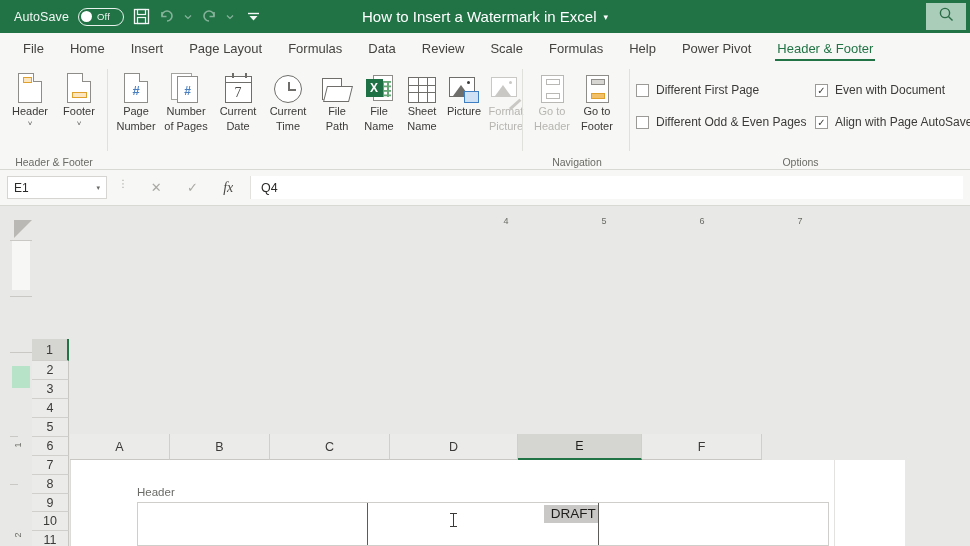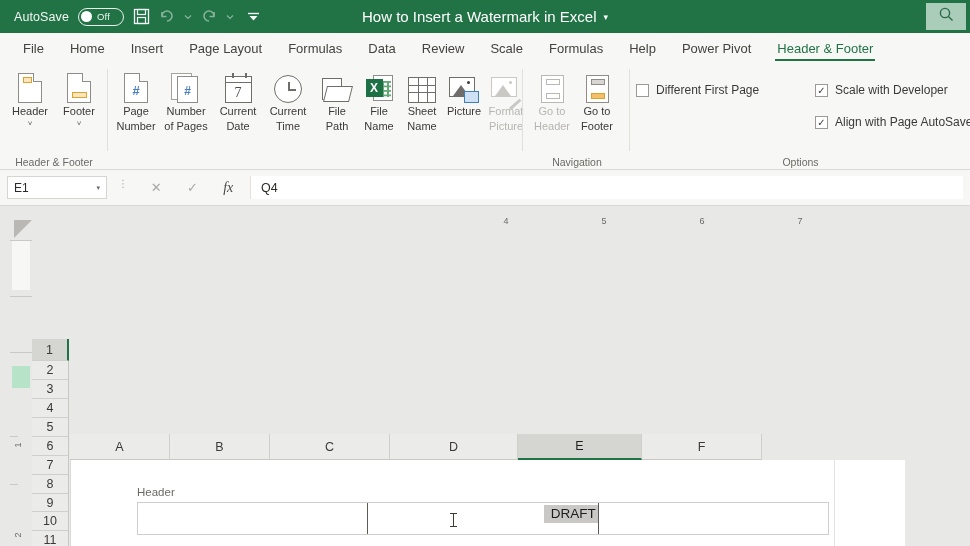--- a/index.html
+++ b/index.html
@@ -206,21 +206,21 @@
   .rowcell { position:absolute; left:0; width:37px; background:#ebebe9;
     border-bottom:1px solid #d0cfcb; border-right:1px solid #c8c7c3;
     display:flex; align-items:center; justify-content:center;
     font-size:12.5px; color:#3b3a38; }
   .rowcell.sel { background:#d5d5d2; border-right:2px solid #217346; }
 
   
   .page { position:absolute; left:70px; top:254px; width:835px; height:292px; background:#ffffff;
     border-left:1px solid #dcdbd7; }
   .hdr-label { position:absolute; left:66px; top:26px; font-size:11.5px; color:#6a6a66; }
-  .hdr-box { position:absolute; left:66px; top:42px; width:692px; height:33px;
+  .hdr-box { position:absolute; left:66px; top:42px; width:692px; height:44px;
     border:1px solid #cfcecb; background:#fff; display:flex; }
   .hdr-sec { flex:1; position:relative; }
   .hdr-sec.center { border-left:1.5px solid #5c5b58; border-right:1.5px solid #5c5b58; }
   .hdr-edit { position:absolute; left:0; right:0; top:0; height:21px;
     display:flex; align-items:center; justify-content:flex-end; }
   .hdr-draft { background:#c9c8c6; color:#1d1c1a; font-size:13.5px; padding:1px 2px 2px 7px; }
   .ibeam { position:absolute; left:148px; top:11px; width:1px; height:14px; background:#3b3a38; }
   .ibeam:before, .ibeam:after { content:""; position:absolute; left:-3px; width:7px; height:1px; background:#3b3a38; }
   .ibeam:before { top:0; } .ibeam:after { bottom:0; }
 
@@ -457,23 +457,27 @@
       </div>
       <div class="glabel">Navigation</div>
       <div class="sep"></div>
     </div>
 
     <div class="rgroup" style="left:631px; width:339px;">
       <div class="opt" style="left:5px; top:20px;">
         <span class="cb"></span>
         <span class="otxt">Different First Page</span>
       </div>
+      <div class="opt" style="left:5px; top:52px;">
+        <span class="cb"></span>
+        <span class="otxt">Different Odd &amp; Even Pages</span>
+      </div>
       <div class="opt" style="left:184px; top:20px;">
         <span class="cb">✓</span>
-        <span class="otxt">Scale with Developer</span>
+        <span class="otxt">Even with Document</span>
       </div>
       <div class="opt" style="left:184px; top:52px;">
         <span class="cb">✓</span>
         <span class="otxt">Align with Page AutoSave</span>
       </div>
       <div class="glabel">Options</div>
     </div>
   </div>
 
   <div class="fbar">

